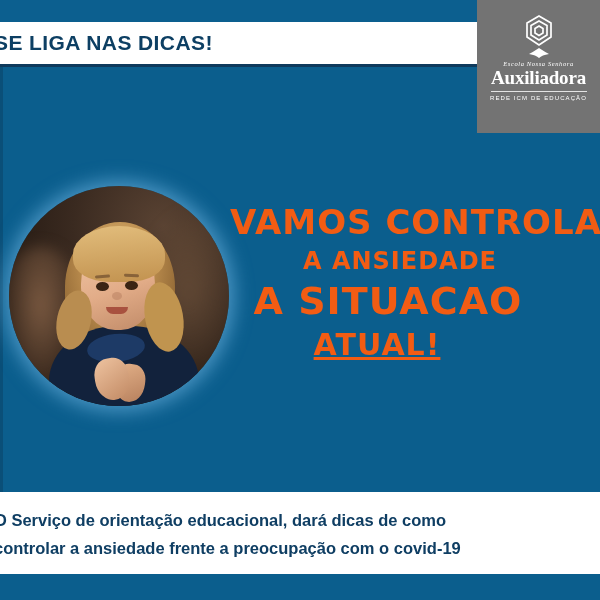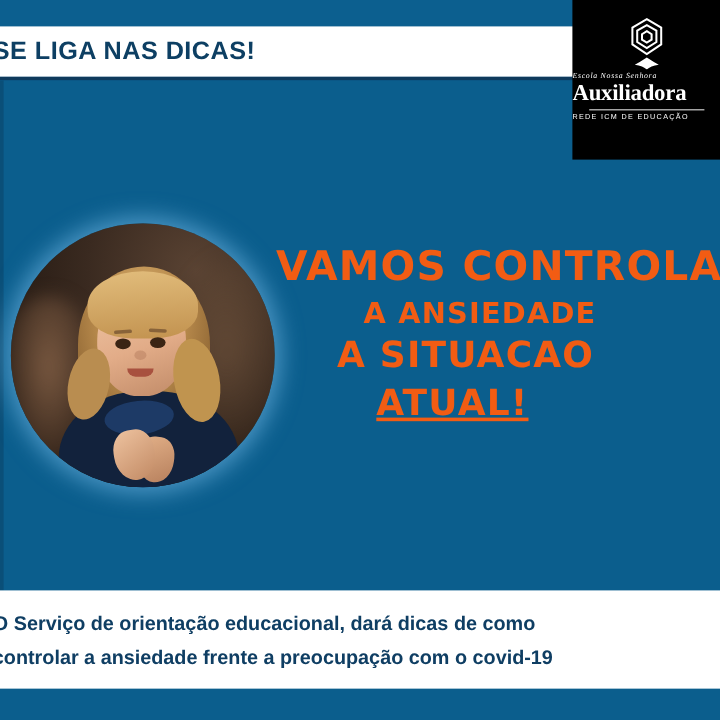--- a/index.html
+++ b/index.html
@@ -73,23 +73,23 @@
     background: #0a4f78;
   }
 
   
   .logo-block {
     position: absolute;
     right: 0;
     top: 0;
     width: 123px;
     height: 133px;
-    background: #000000;
+    background: #737373;
     color: #ffffff;
-    text-align: left;
+    text-align: center;
     overflow: hidden;
   }
   .logo-mark {
     margin: 12px auto 2px auto;
     width: 46px;
     height: 46px;
   }
   .logo-line1 {
     font-size: 6.5px;
     letter-spacing: 0.6px;
@@ -304,21 +304,21 @@
     letter-spacing: 1px;
   }
   .mt-l1 {
     font-size: 34px;
     white-space: nowrap;
     text-align: left;
     margin-left: 2px;
   }
   .mt-l2 { font-size: 24px; margin-top: 9px; margin-left: -28px;}
   .mt-l3 { font-size: 30px; margin-top: 9px; margin-left: -42px;}
-  .mt-l4 { font-size: 30px; margin-top: 9px; margin-left: -52px;}
+  .mt-l4 { font-size: 38px; margin-top: 9px; margin-left: -52px;}
   .mt-l5 { font-size: 30px; margin-top: 9px; margin-left: -74px; text-decoration: underline;}
 
   
   .bottom-block {
     position: absolute;
     left: -10px;
     top: 492px;
     width: 620px;
     height: 82px;
     background: #ffffff;

